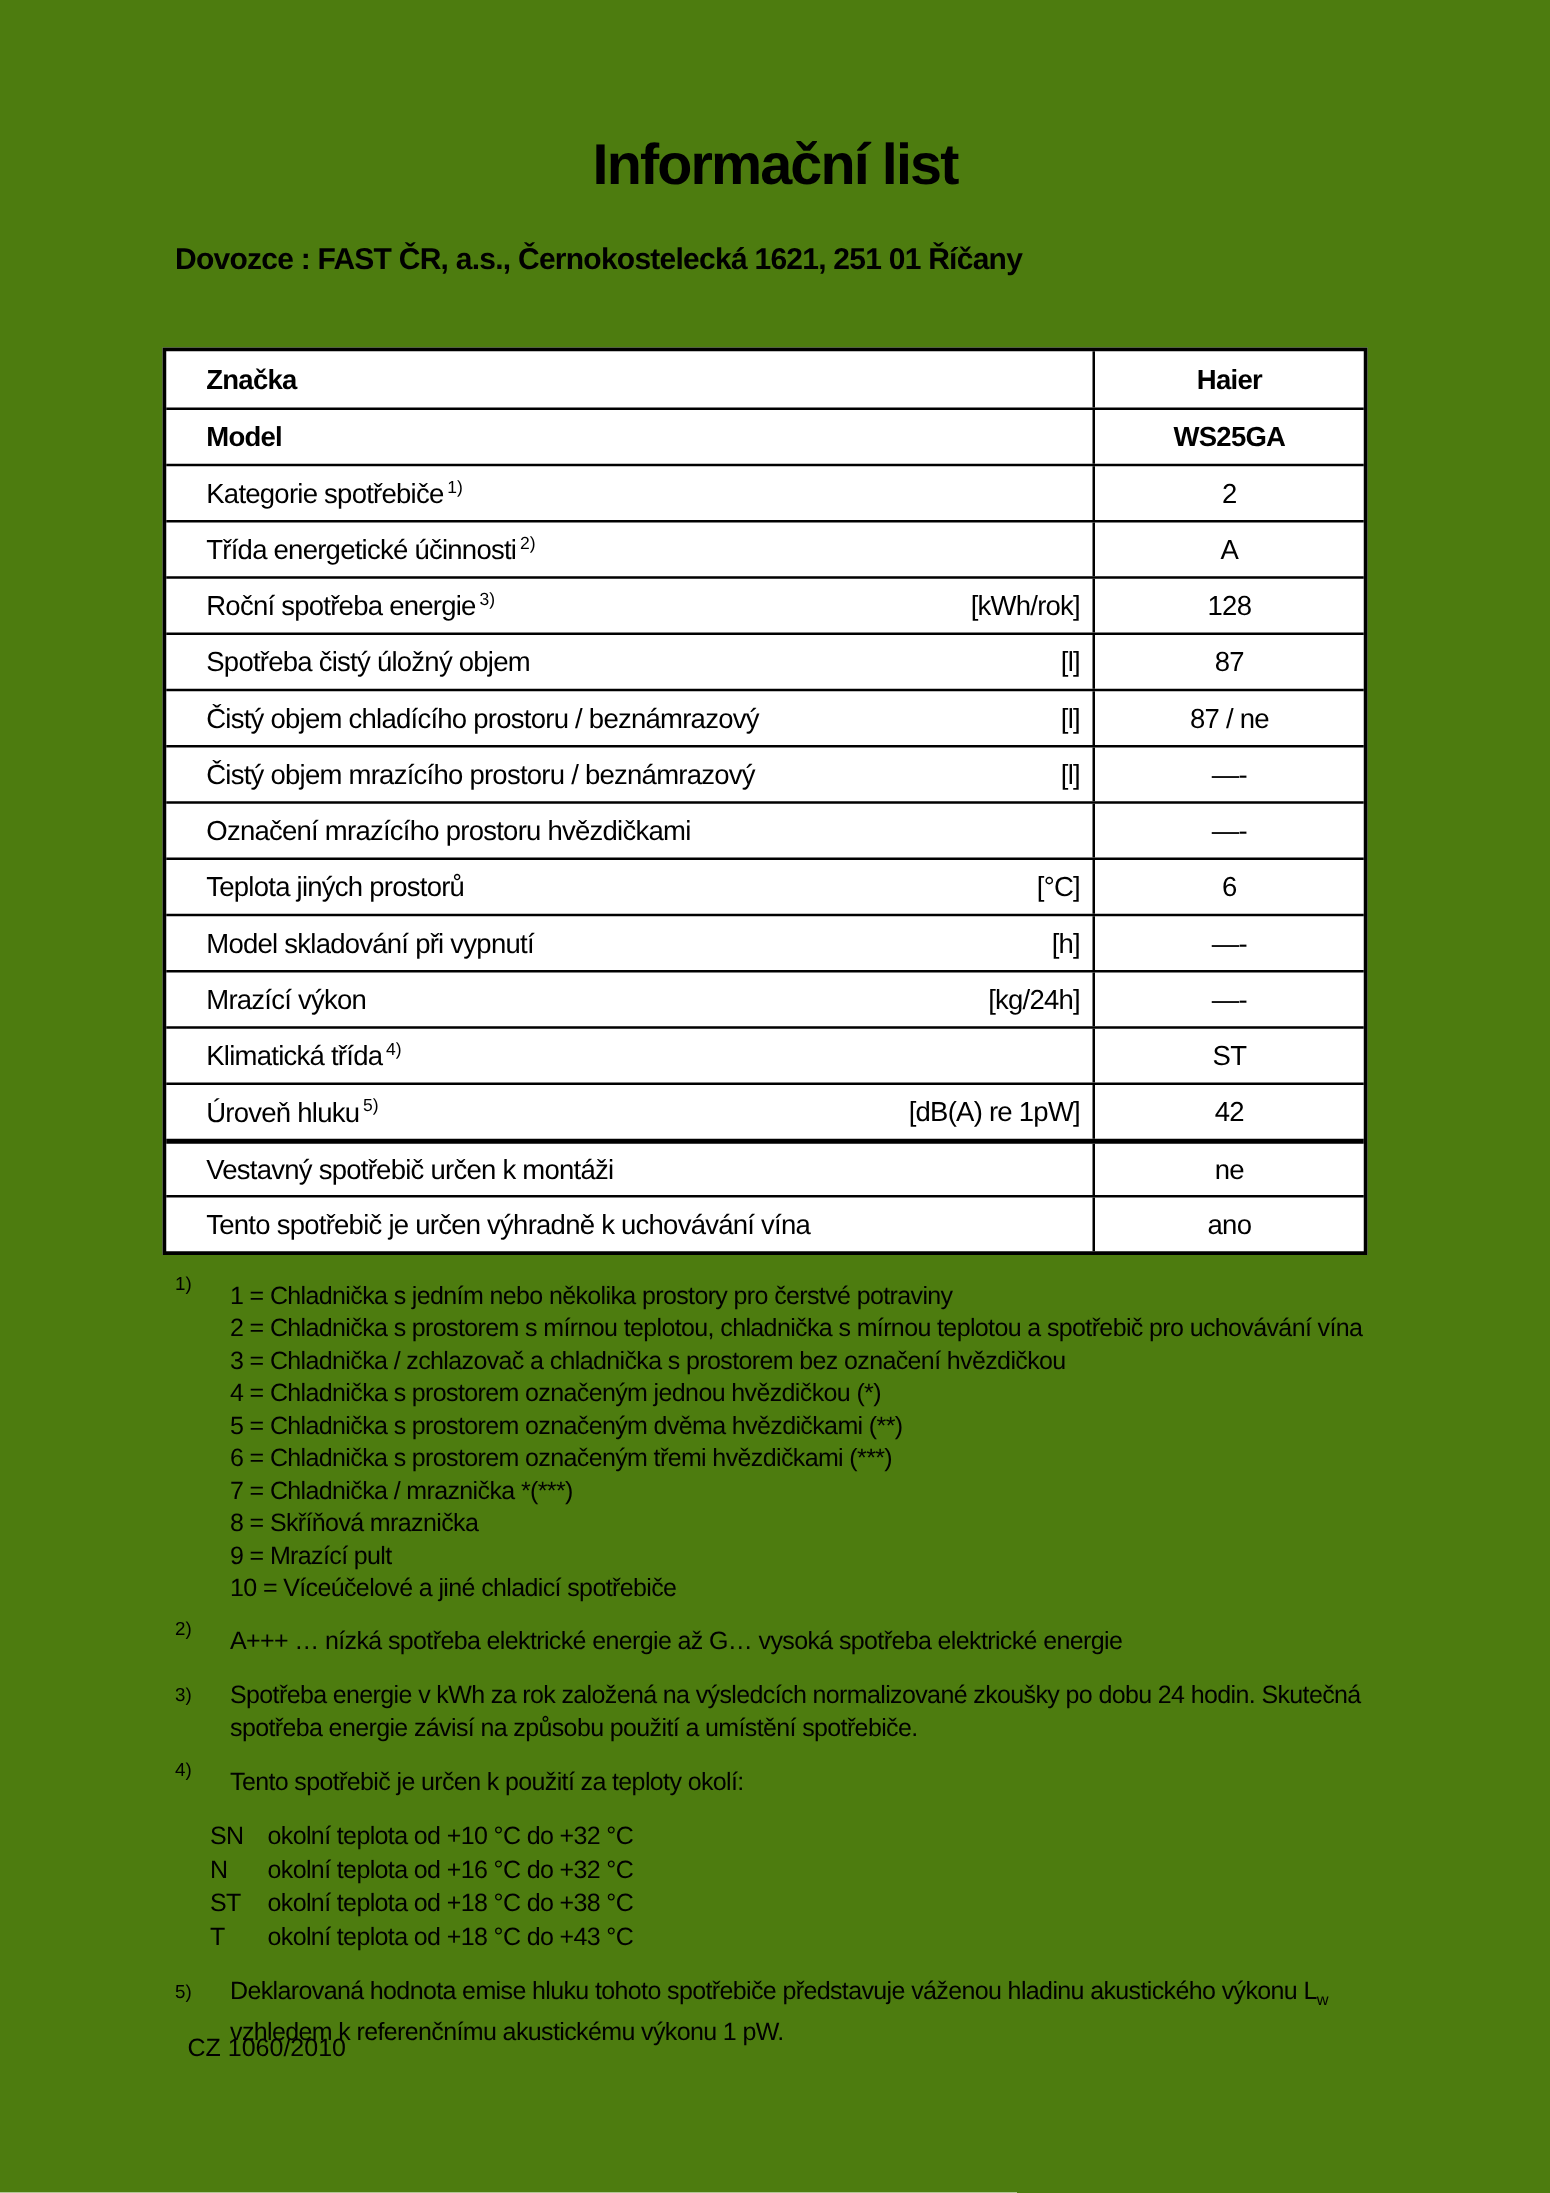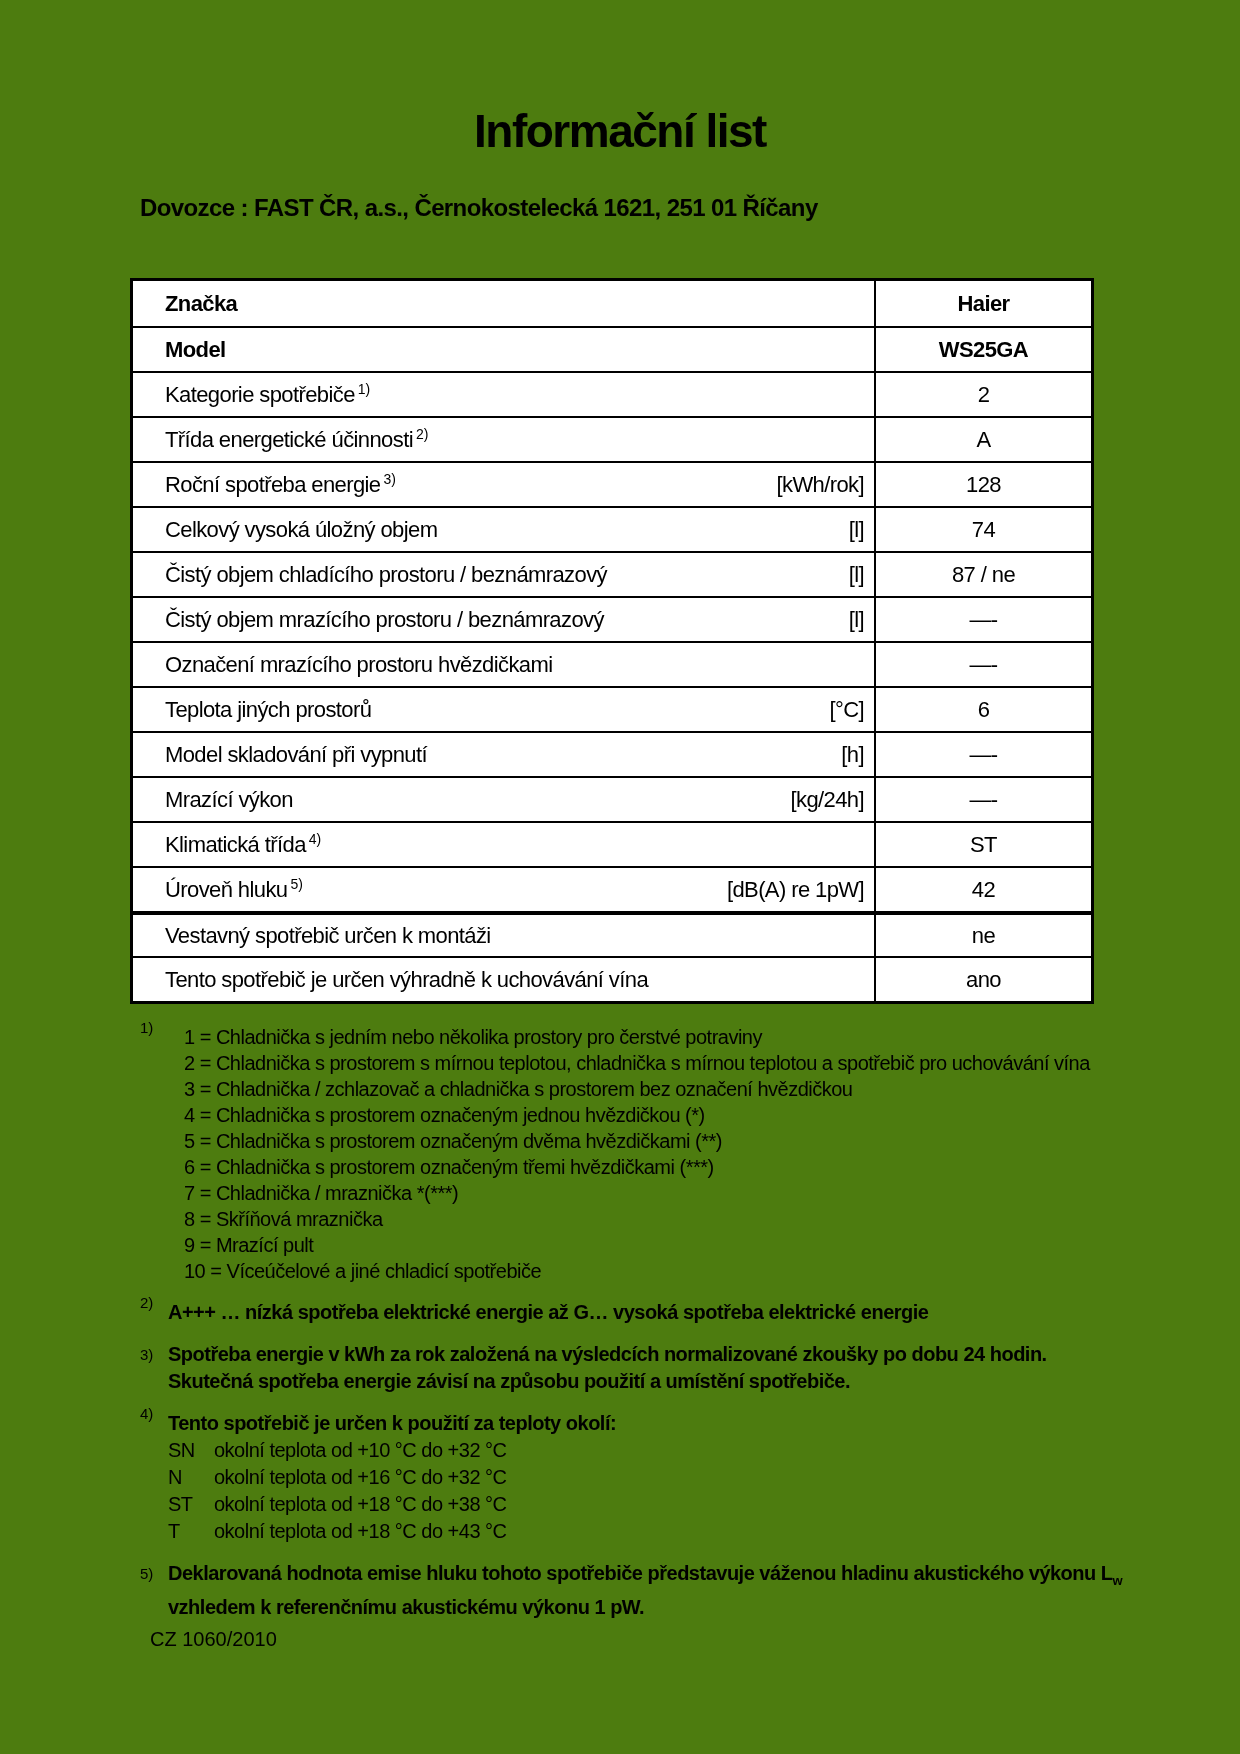--- a/index.html
+++ b/index.html
@@ -42,21 +42,21 @@
     position:absolute; top:1024px; left:140px; width:1064px;
     font-size:20px; letter-spacing:-0.5px;
   }
   .footnote { position:relative; padding-left:28px; margin-top:15px; }
   .footnote:first-child { margin-top:0; }
   .footnote.indent-list { padding-left:44px; }
   .fn-marker { position:absolute; left:0; font-size:15px; letter-spacing:0; }
   .fn-marker.sup  { top:-5px; }
   .fn-marker.base { top:5px; }
   .fn-line { line-height:26px; white-space:nowrap; }
-  .fn-text { line-height:27px; margin:0; max-width:958px;font-weight:bold; }
+  .fn-text { line-height:27px; margin:16px; max-width:958px; }
   .fn-item { line-height:27px; display:flex; }
   .fn-item .code { flex:0 0 46px; }
   .fn-sub { font-size:13px; vertical-align:sub; }
   .form-code {
     position:absolute; top:1628px; left:150px;
     font-size:20px; letter-spacing:0;
   }
 </style>
 </head>
 <body>
@@ -100,24 +100,24 @@
   <div class="trow">
     <div class="label-cell">
       <span class="lbl"><span class="lbl-text">Roční spotřeba energie</span><sup class="lbl-sup">3)</sup></span>
       <span class="unit">[kWh/rok]</span>
     </div>
     <div class="value-cell">128</div>
   </div>
 
   <div class="trow">
     <div class="label-cell">
-      <span class="lbl"><span class="lbl-text">Celkový vysoká úložný objem</span></span>
+      <span class="lbl"><span class="lbl-text">Spotřeba čistý úložný objem</span></span>
       <span class="unit">[l]</span>
     </div>
-    <div class="value-cell">74</div>
+    <div class="value-cell">87</div>
   </div>
 
   <div class="trow">
     <div class="label-cell">
       <span class="lbl"><span class="lbl-text">Čistý objem chladícího prostoru / beznámrazový</span></span>
       <span class="unit">[l]</span>
     </div>
     <div class="value-cell">87 / ne</div>
   </div>
 

